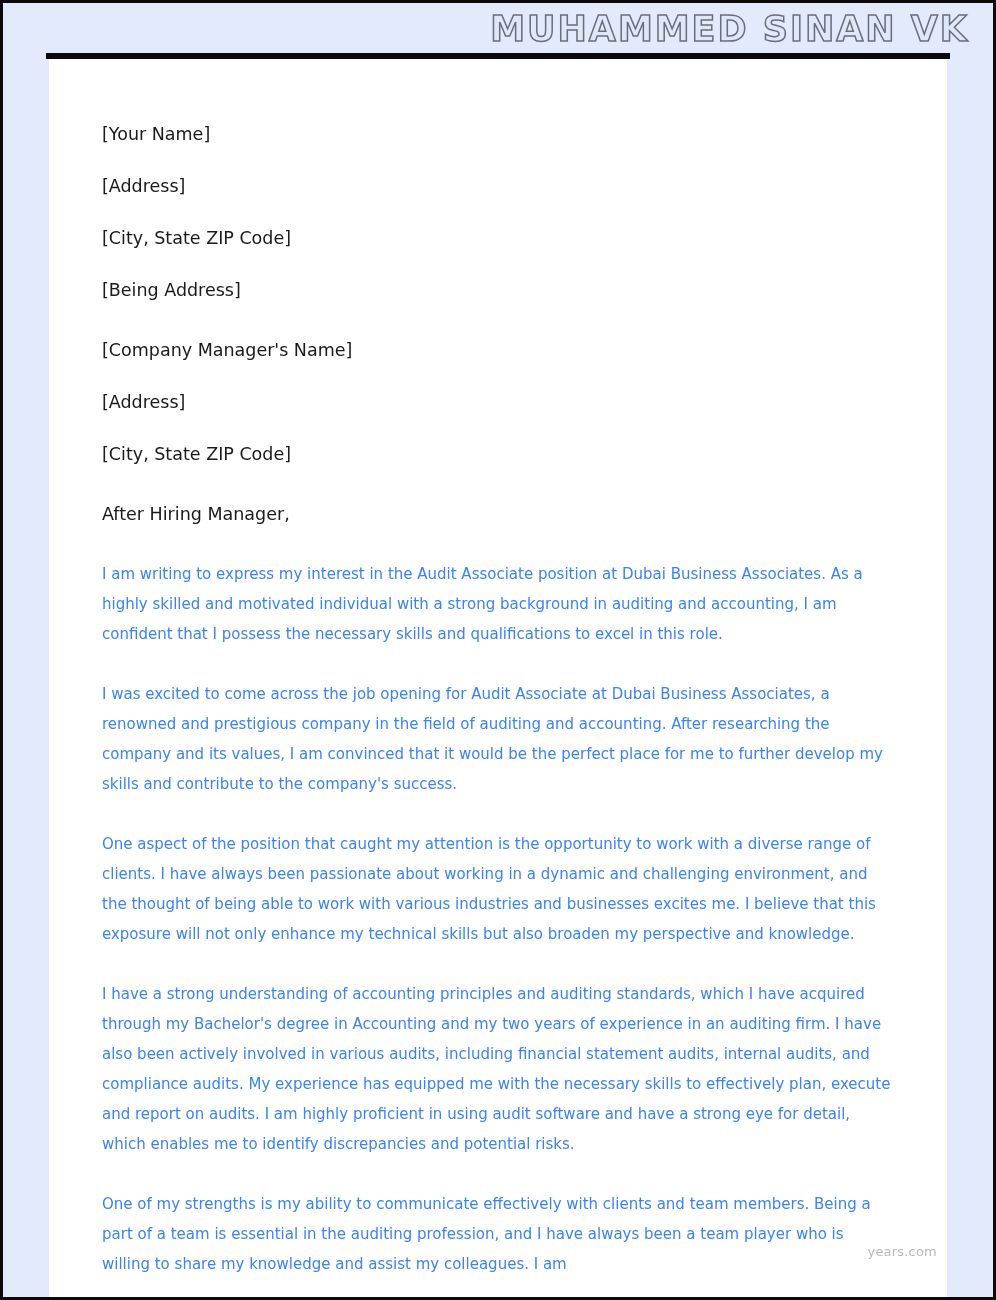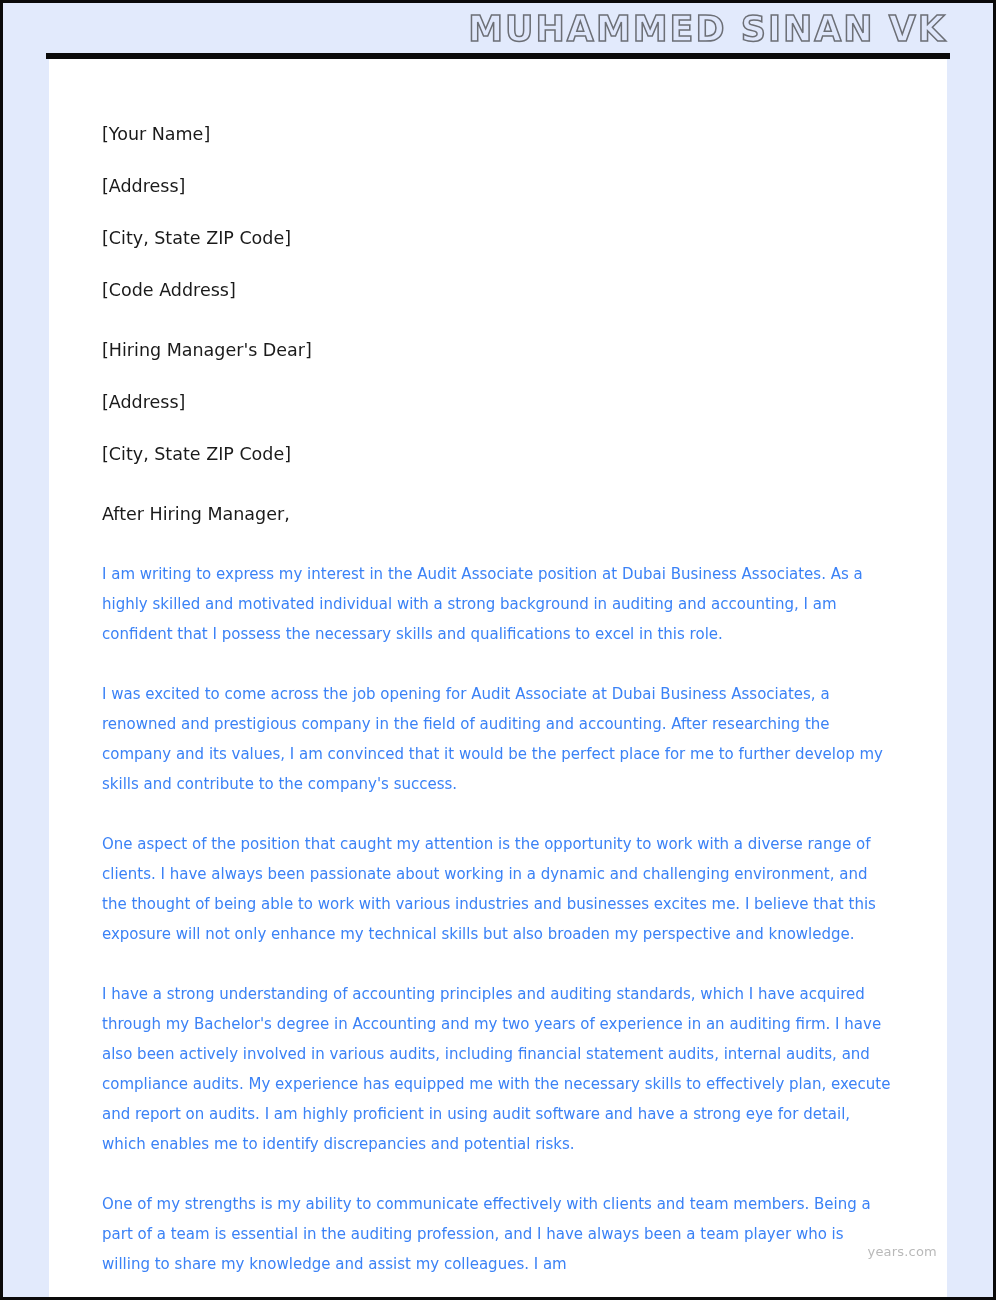--- a/index.html
+++ b/index.html
@@ -26,21 +26,21 @@
   
   .header {
     position: absolute;
     top: 0;
     left: 0;
     right: 0;
     height: 52px;
     display: flex;
     align-items: center;
     justify-content: flex-end;
-    padding-right: 46px;
+    padding-right: 24px;
     box-sizing: border-box;
   }
   .header-name {
     font-size: 35px;
     letter-spacing: 2.0px;
     font-weight: bold;
     color: #dfe7fb;
     -webkit-text-stroke: 1.5px #6c6f76;
     text-shadow: 0 0 0 #6c6f76;
     font-family: "DejaVu Sans", sans-serif;
@@ -118,25 +118,25 @@
   </div>
   <div class="header-rule"></div>
 
   <div class="sheet">
     <div class="letter-body">
 
       <div class="block">
         <div class="line">[Your Name]</div>
         <div class="line">[Address]</div>
         <div class="line">[City, State ZIP Code]</div>
-        <div class="line">[Code Address]</div>
+        <div class="line">[Being Address]</div>
       </div>
 
       <div class="block">
-        <div class="line">[Hiring Manager's Dear]</div>
+        <div class="line">[Company Manager's Name]</div>
         <div class="line">[Address]</div>
         <div class="line">[City, State ZIP Code]</div>
       </div>
 
       <div class="block">
         <div class="line">After Hiring Manager,</div>
       </div>
 
       <div class="block para">I am writing to express my interest in the Audit Associate position at Dubai Business Associates. As a highly skilled and motivated individual with a strong background in auditing and accounting, I am confident that I possess the necessary skills and qualifications to excel in this role.</div>
       <div class="block para">I was excited to come across the job opening for Audit Associate at Dubai Business Associates, a renowned and prestigious company in the field of auditing and accounting. After researching the company and its values, I am convinced that it would be the perfect place for me to further develop my skills and contribute to the company's success.</div>

